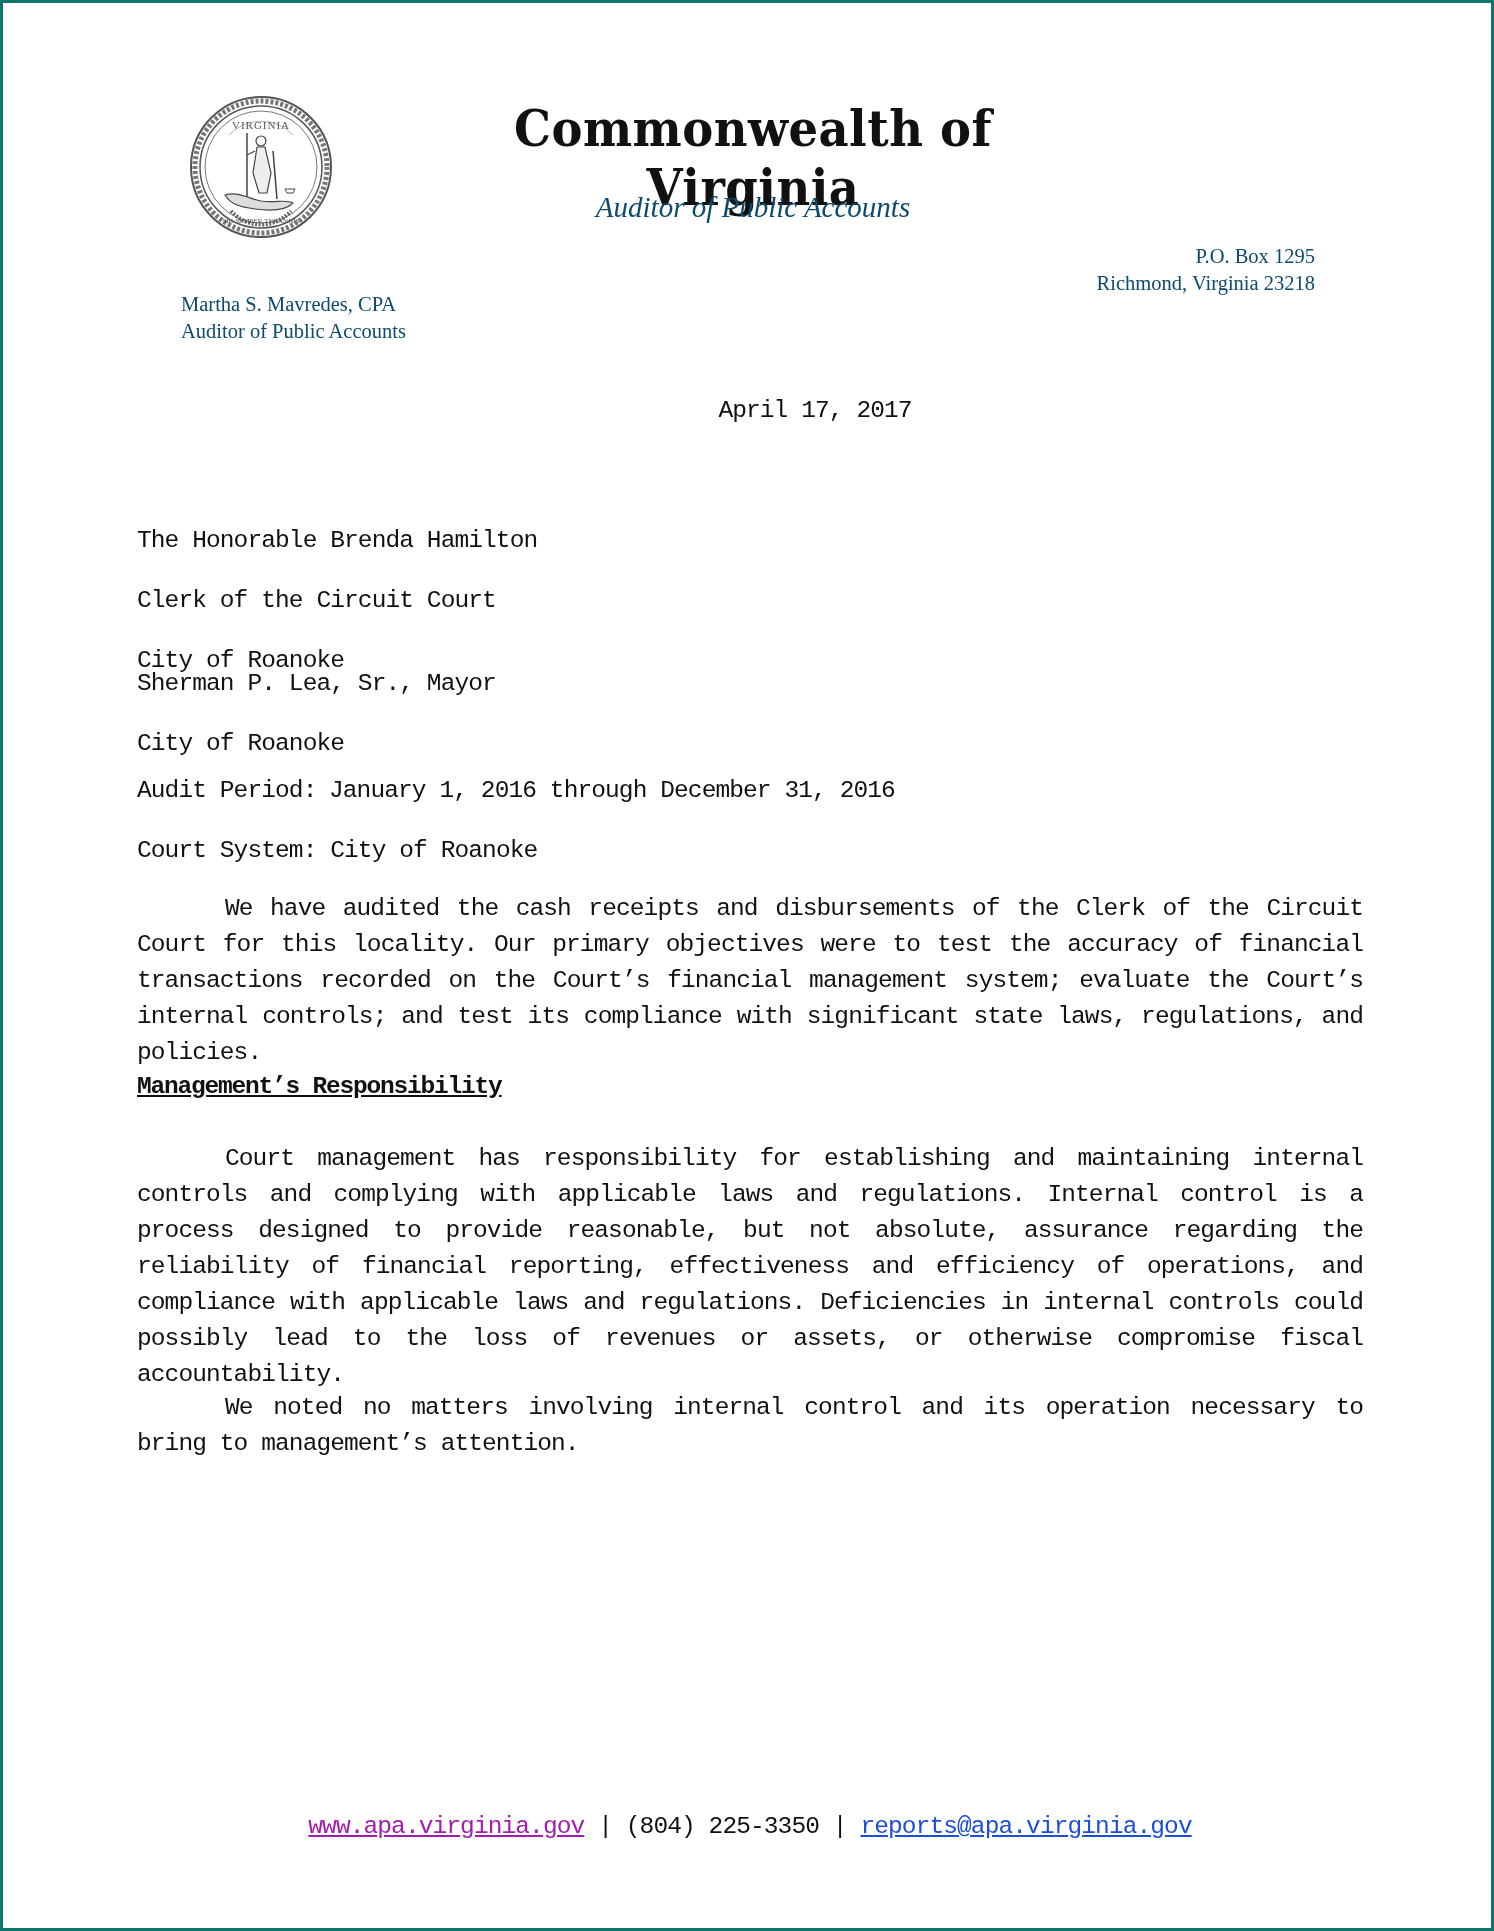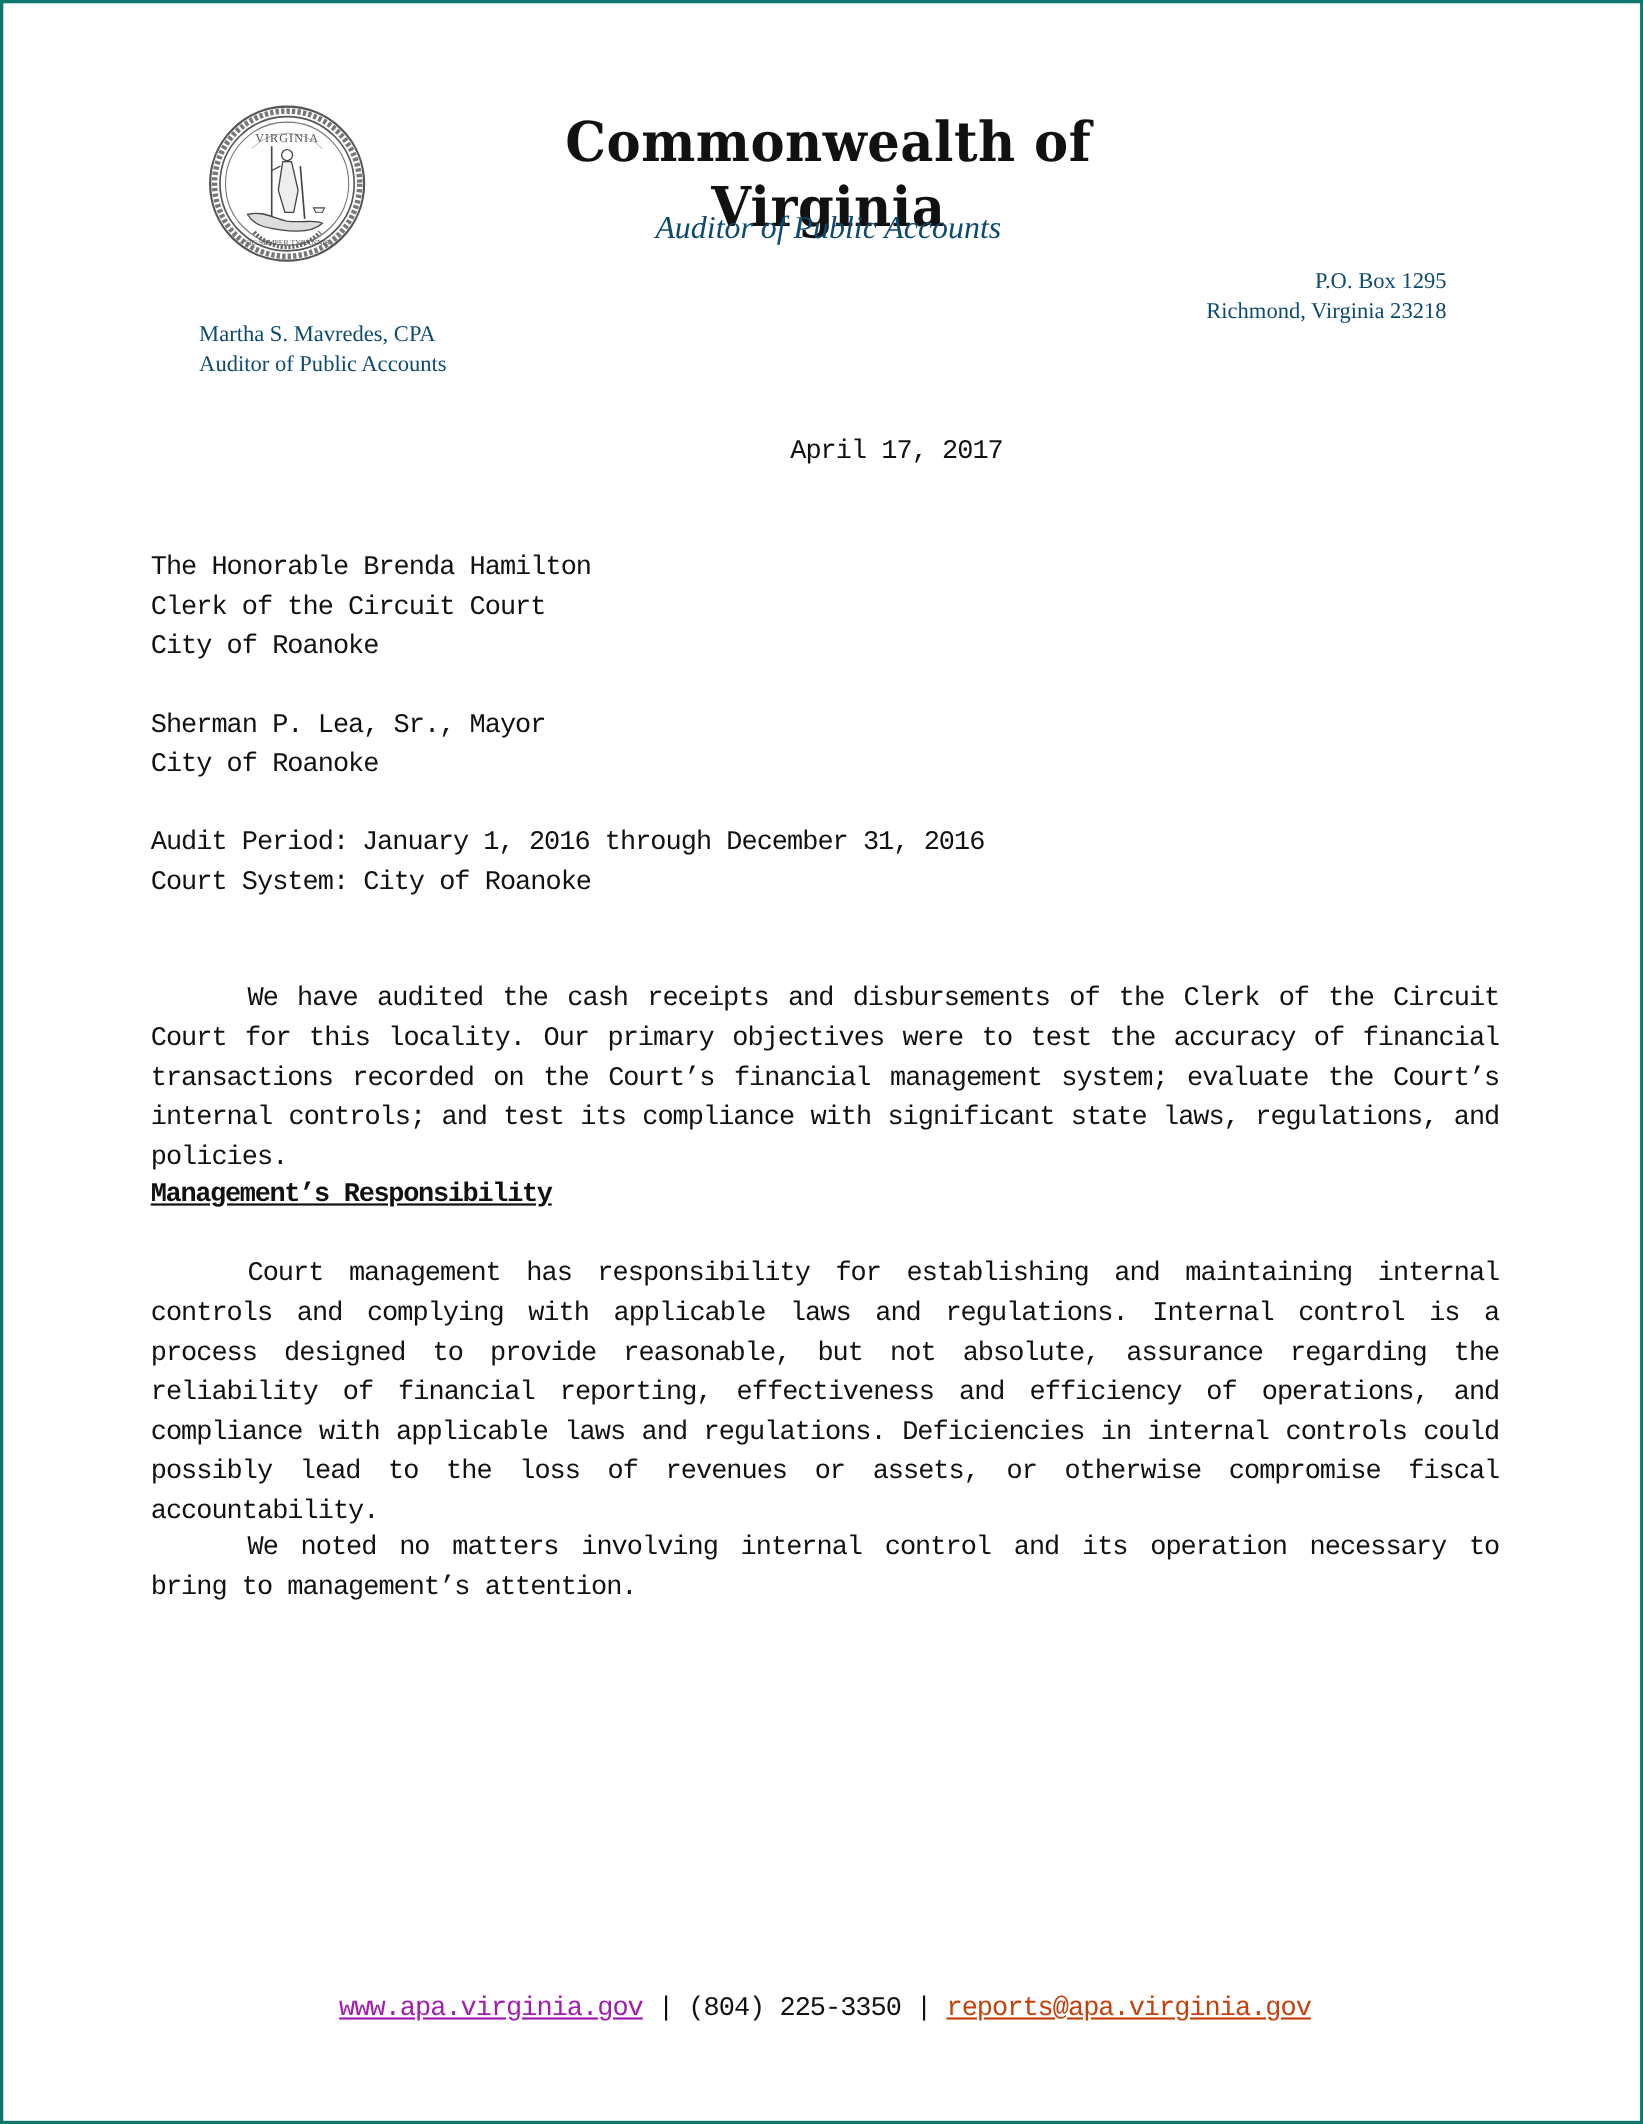--- a/index.html
+++ b/index.html
@@ -34,21 +34,21 @@
   .addressee { top: 496px; }
   .mayor { top: 639px; }
   .audit { top: 746px; }
   .audit .lbl { display: inline-block; width: 192px; }
   .audit .lbl2 { display: inline-block; }
   .para { text-align: justify; text-indent: 88px; }
   .p1 { top: 888px; }
   .heading { top: 1066px; font-weight: bold; text-decoration: underline; letter-spacing: -1.2px; }
   .p2 { top: 1138px; }
   .p3 { top: 1387px; }
-  .line { display: block; }
+  .line { display: block; margin-top: 24px; }
 
   
   .footer { left: 0; top: 1806px; width: 1494px; text-align: center; }
   .footer a { color: #1d1dc8; text-decoration: underline; }
   .footer .sep { color: #111; }
 </style>
 </head>
 <body>
 
 <div class="page">
@@ -113,16 +113,16 @@
 
   <p class="abs body-font txt block para p2">Court management has responsibility for establishing and maintaining internal controls and complying with applicable laws and regulations.  Internal control is a process designed to provide reasonable, but not absolute, assurance regarding the reliability of financial reporting, effectiveness and efficiency of operations, and compliance with applicable laws and regulations.  Deficiencies in internal controls could possibly lead to the loss of revenues or assets, or otherwise compromise fiscal accountability.</p>
 
   <p class="abs body-font txt block para p3">We noted no matters involving internal control and its operation necessary to bring to management’s attention.</p>
 
   <div class="abs body-font txt footer">
     <a style="color: #a21caf;">www.apa.virginia.gov</a>
     <span class="sep">|</span>
     <span>(804) 225-3350</span>
     <span class="sep">|</span>
-    <a style="color: #c2410c;">reports@apa.virginia.gov</a>
+    <a style="color: #1d4ed8;">reports@apa.virginia.gov</a>
   </div>
 
 </div>
 
 </body></html>

